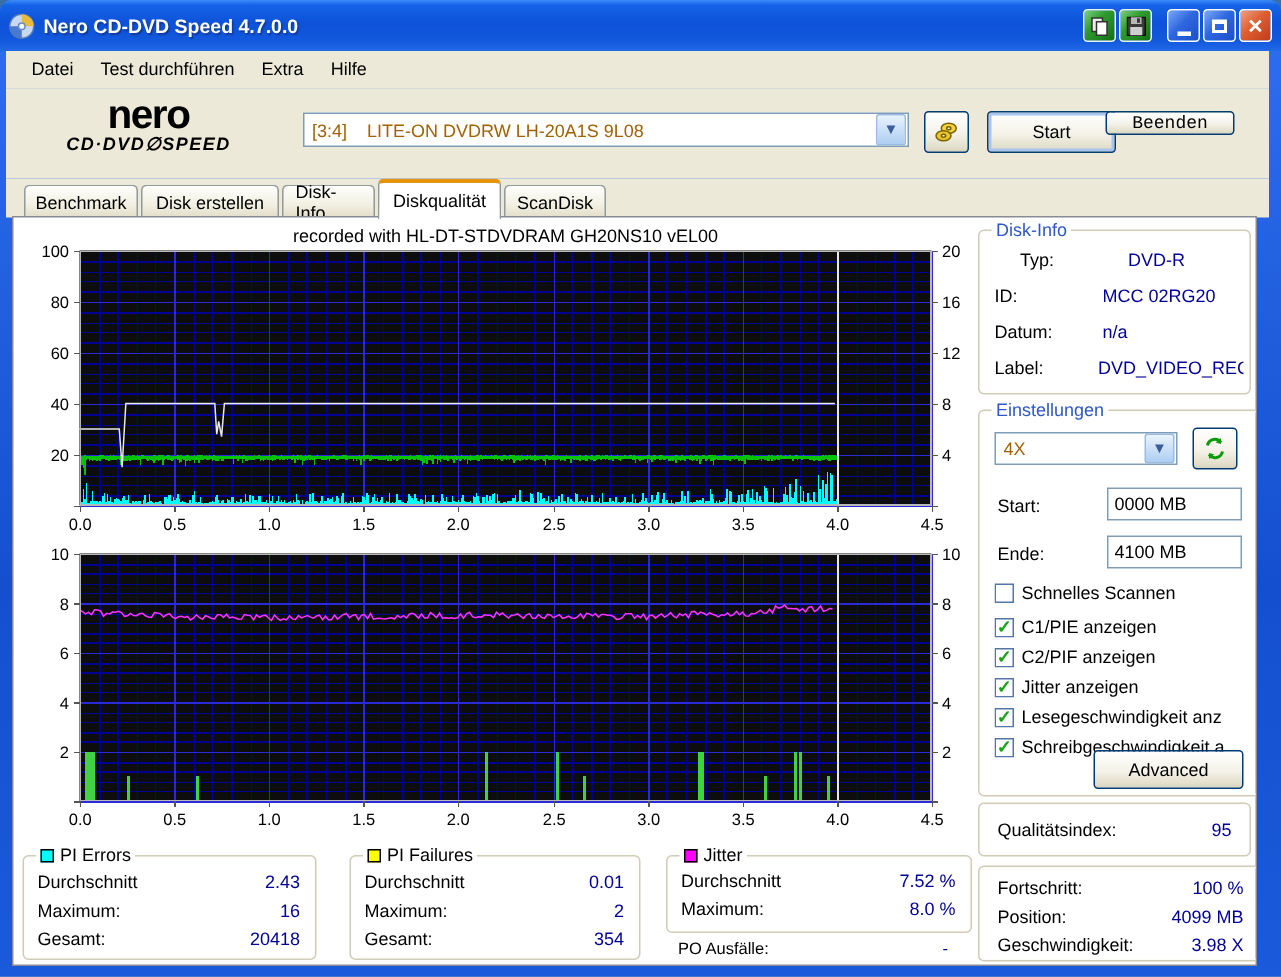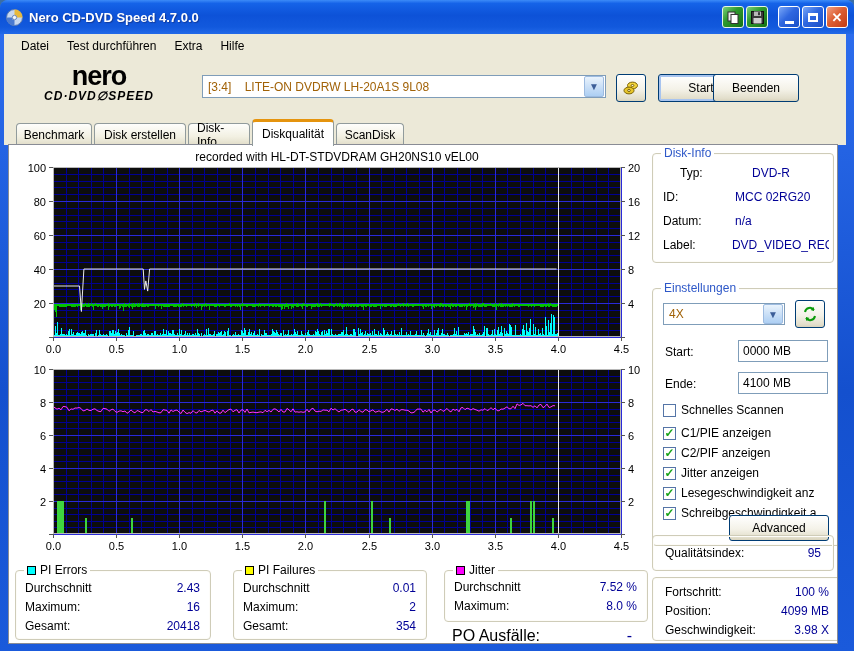--- a/index.html
+++ b/index.html
@@ -36,21 +36,21 @@
   .combo-text{flex:1;padding-left:5px;white-space:pre;font-size:12px;color:#a16207;overflow:hidden;}
   .combo-arrow{width:18px;height:19px;margin:1px;border:1px solid #9DBBE0;border-radius:2px;
     background:linear-gradient(180deg,#E9F3FC 0%,#CBE0F7 50%,#ADCFF3 100%);
     display:flex;align-items:center;justify-content:center;color:#3C5E98;font-size:10px;}
   .small-btn{left:612px;top:15px;width:30px;height:28px;}
   .xp-btn{background:linear-gradient(180deg,#FFFFFF 0%,#F4F2E8 55%,#E2DECB 90%,#D8D3BC 100%);
     border:1px solid #003C74;border-radius:3px;box-sizing:border-box;
     display:flex;align-items:center;justify-content:center;font-size:12px;color:#000;}
   .xp-default{box-shadow:inset 0 0 0 2px #A8C4EF;}
   .btn-start{left:654px;top:15px;width:86px;height:28px;}
-  .btn-quit{left:709px;top:15px;width:86px;height:28px;}
+  .btn-quit{left:733px;top:15px;width:86px;height:16px;font-family:Liberation Mono, monospace;}
   
   .tabstrip{left:4px;top:119px;width:842px;height:26px;background:#ECE9D8;}
   .tab{position:absolute;top:4px;height:22px;border:1px solid #919B9C;border-bottom:none;
     border-radius:4px 4px 0 0;background:linear-gradient(180deg,#FEFEFC 0%,#F2F0E2 60%,#E1DDC9 100%);
     display:flex;align-items:center;justify-content:center;font-size:12px;padding:0 8px;
     box-sizing:border-box;z-index:1;}
   .tab.active{top:0;height:27px;background:#FFFFFF;border-top:3px solid #E5940E;z-index:3;}
   
   .panel{left:8px;top:144px;width:830px;height:500px;background:#FFFFFF;border:1px solid #898C95;
     box-sizing:border-box;z-index:2;overflow:hidden;}
@@ -231,21 +231,21 @@
       <div class="info-row" style="top:60px;">
         <div class="info-label">Datum:</div>
         <div class="info-value">n/a</div>
       </div>
       <div class="info-row" style="top:84px;justify-content:flex-end;">
         <div class="info-label">Label:</div>
         <div class="info-value">DVD_VIDEO_REC</div>
       </div>
     </div>
 
-    <div class="groupbox" style="left:643px;top:143px;width:200px;height:258px;">
+    <div class="groupbox" style="left:643px;top:128px;width:200px;height:258px;">
       <div class="gb-caption gb-blue">Einstellungen</div>
       <div class="abs combo" style="left:10px;top:14px;width:122px;height:22px;">
         <div class="combo-text">4X</div>
         <div class="combo-arrow" style="height:18px;">▼</div>
       </div>
       <div class="abs xp-btn" style="left:142px;top:11px;width:30px;height:28px;">
         <svg width="16" height="16" viewBox="0 0 16 16">
           <path d="M3 6 A5 5 0 0 1 12 4" fill="none" stroke="#0A9A0A" stroke-width="2"></path>
           <path d="M12 1 L12 5 L8.5 4 Z" fill="#0A9A0A"></path>
           <path d="M13 10 A5 5 0 0 1 4 12" fill="none" stroke="#0A9A0A" stroke-width="2"></path>
@@ -352,19 +352,19 @@
       <div class="stat-row" style="top:9px;">
         <span>Durchschnitt</span>
         <span class="navy">7.52 %</span>
       </div>
       <div class="stat-row" style="top:28px;">
         <span>Maximum:</span>
         <span class="navy">8.0 %</span>
       </div>
     </div>
 
-    <div class="abs" style="left:443px;top:482px;width:180px;display:flex;justify-content:space-between;font-size:16px;">
+    <div class="abs" style="left:443px;top:482px;width:180px;display:flex;justify-content:space-between;font-size:11px;">
       <span>PO Ausfälle:</span>
       <span class="navy">-</span>
     </div>
 
   </div>
 </div>
 
 </body></html>

